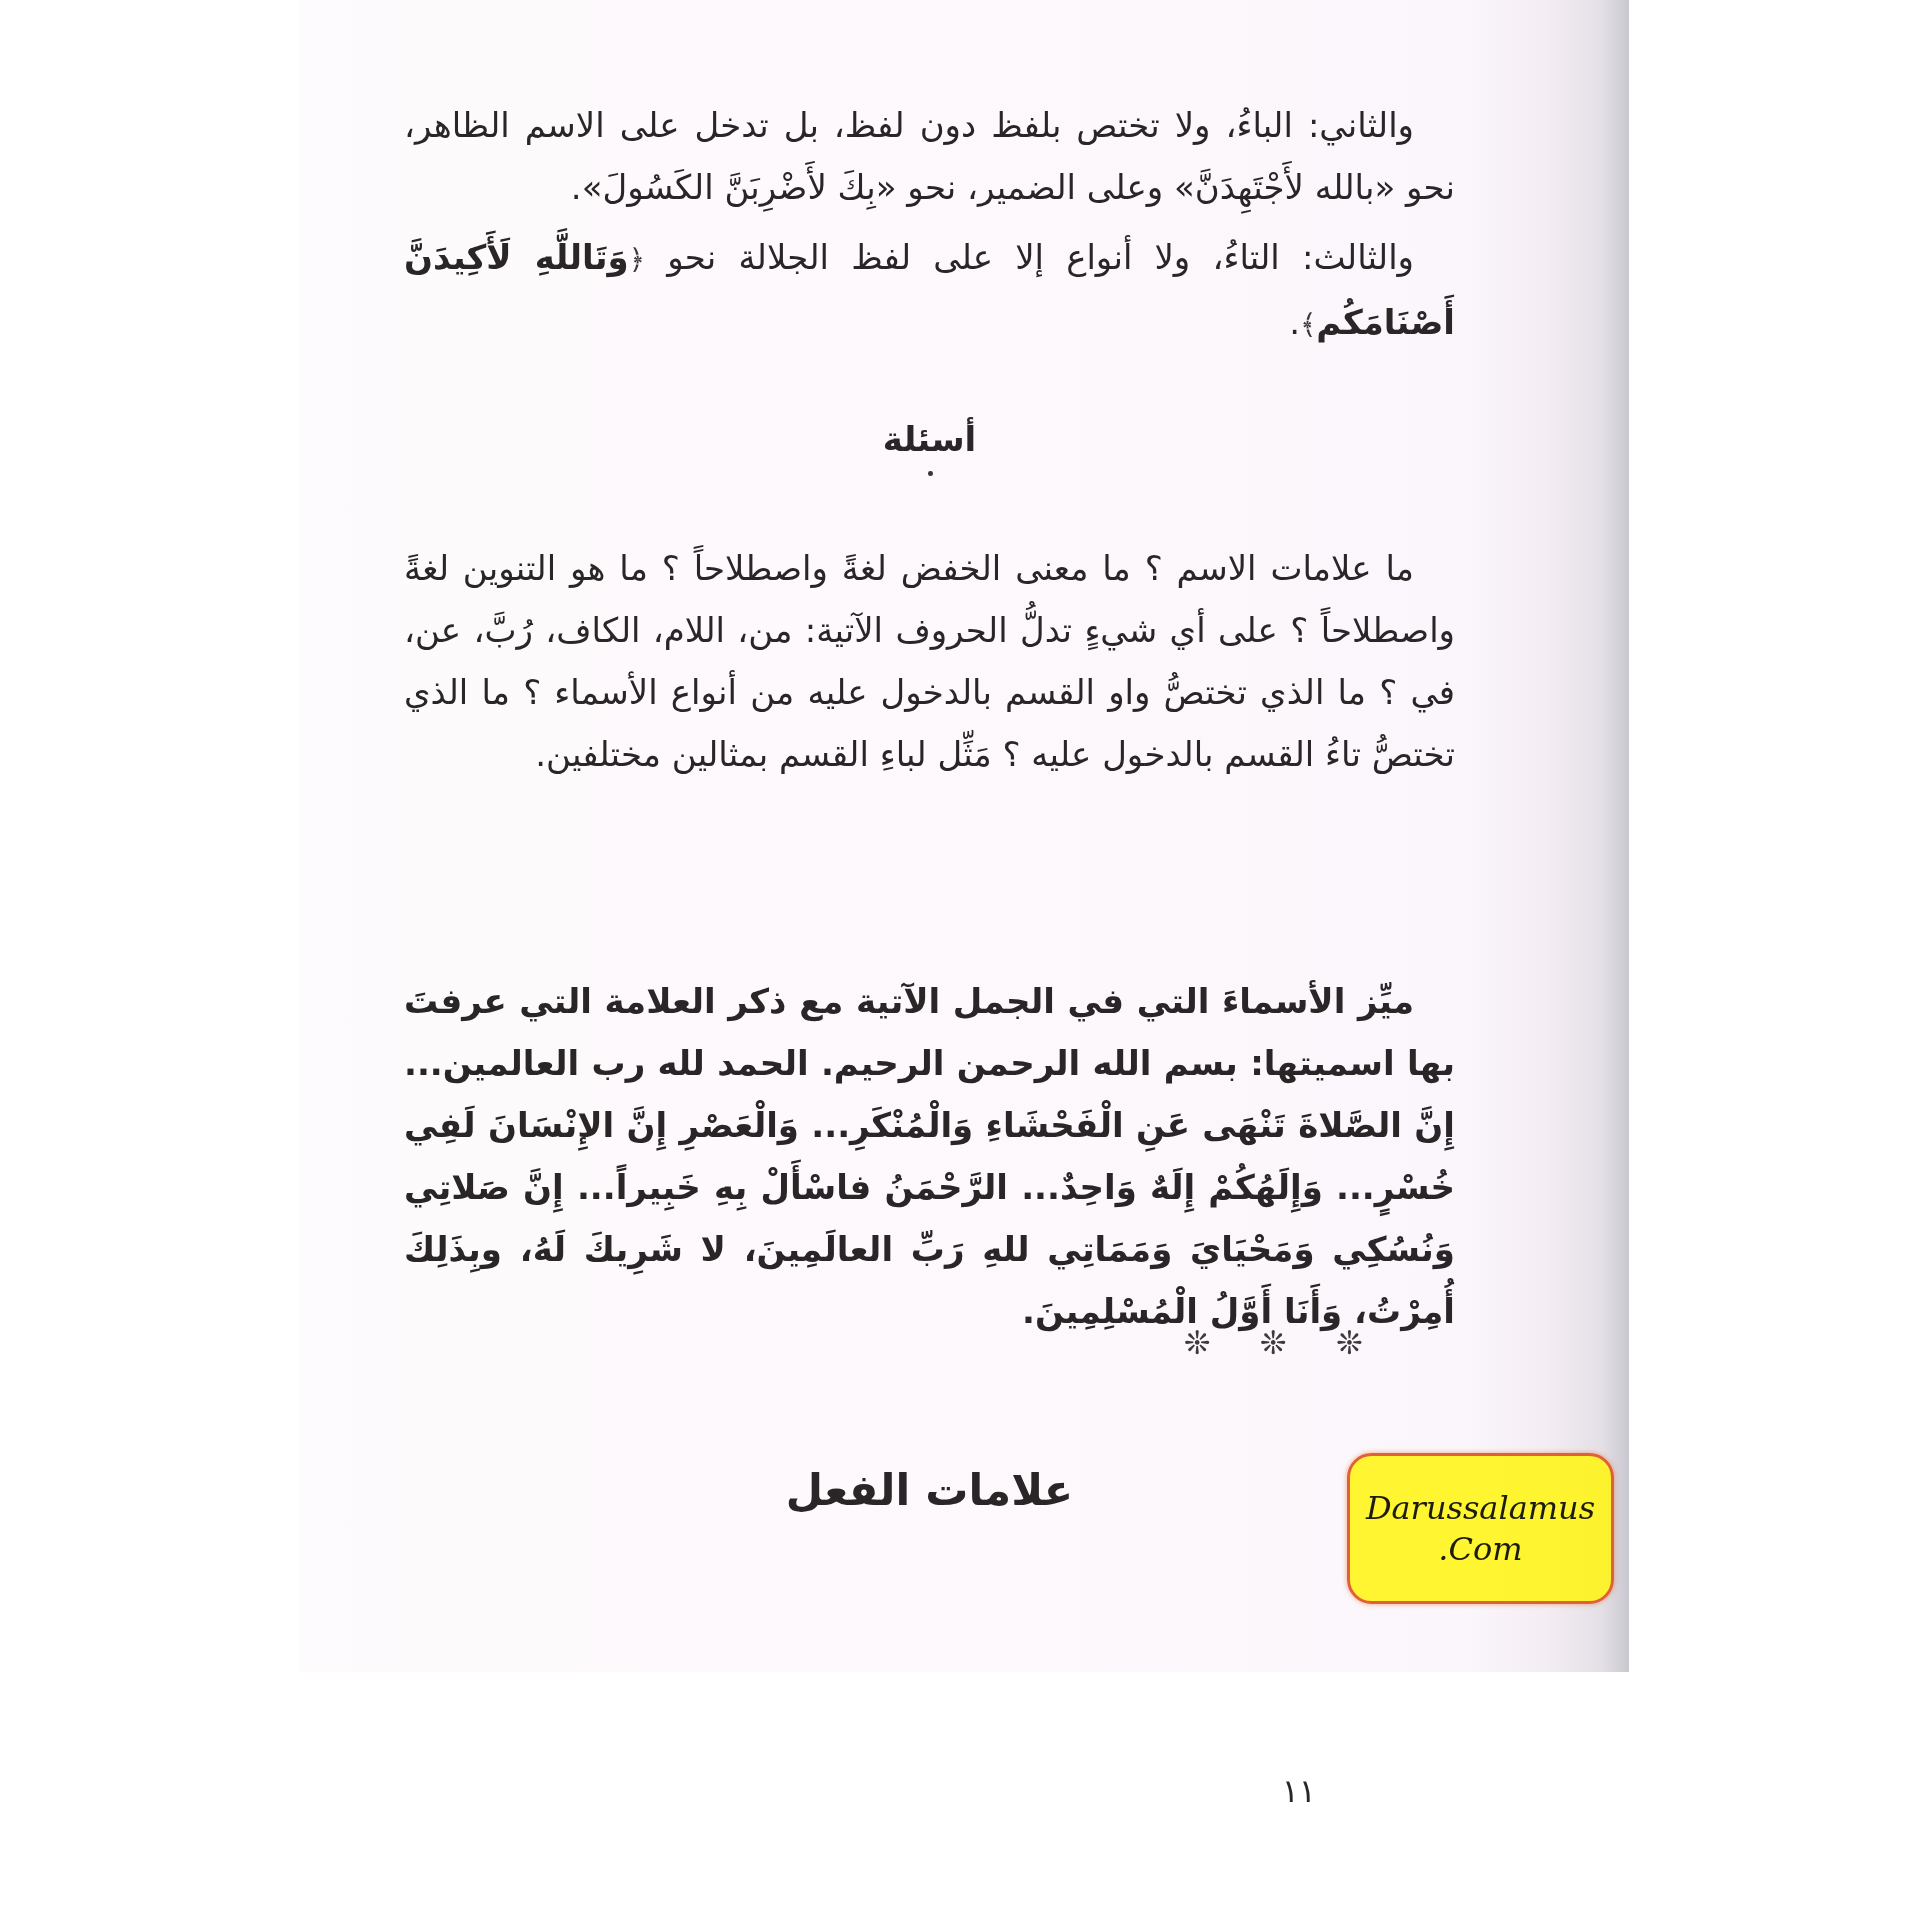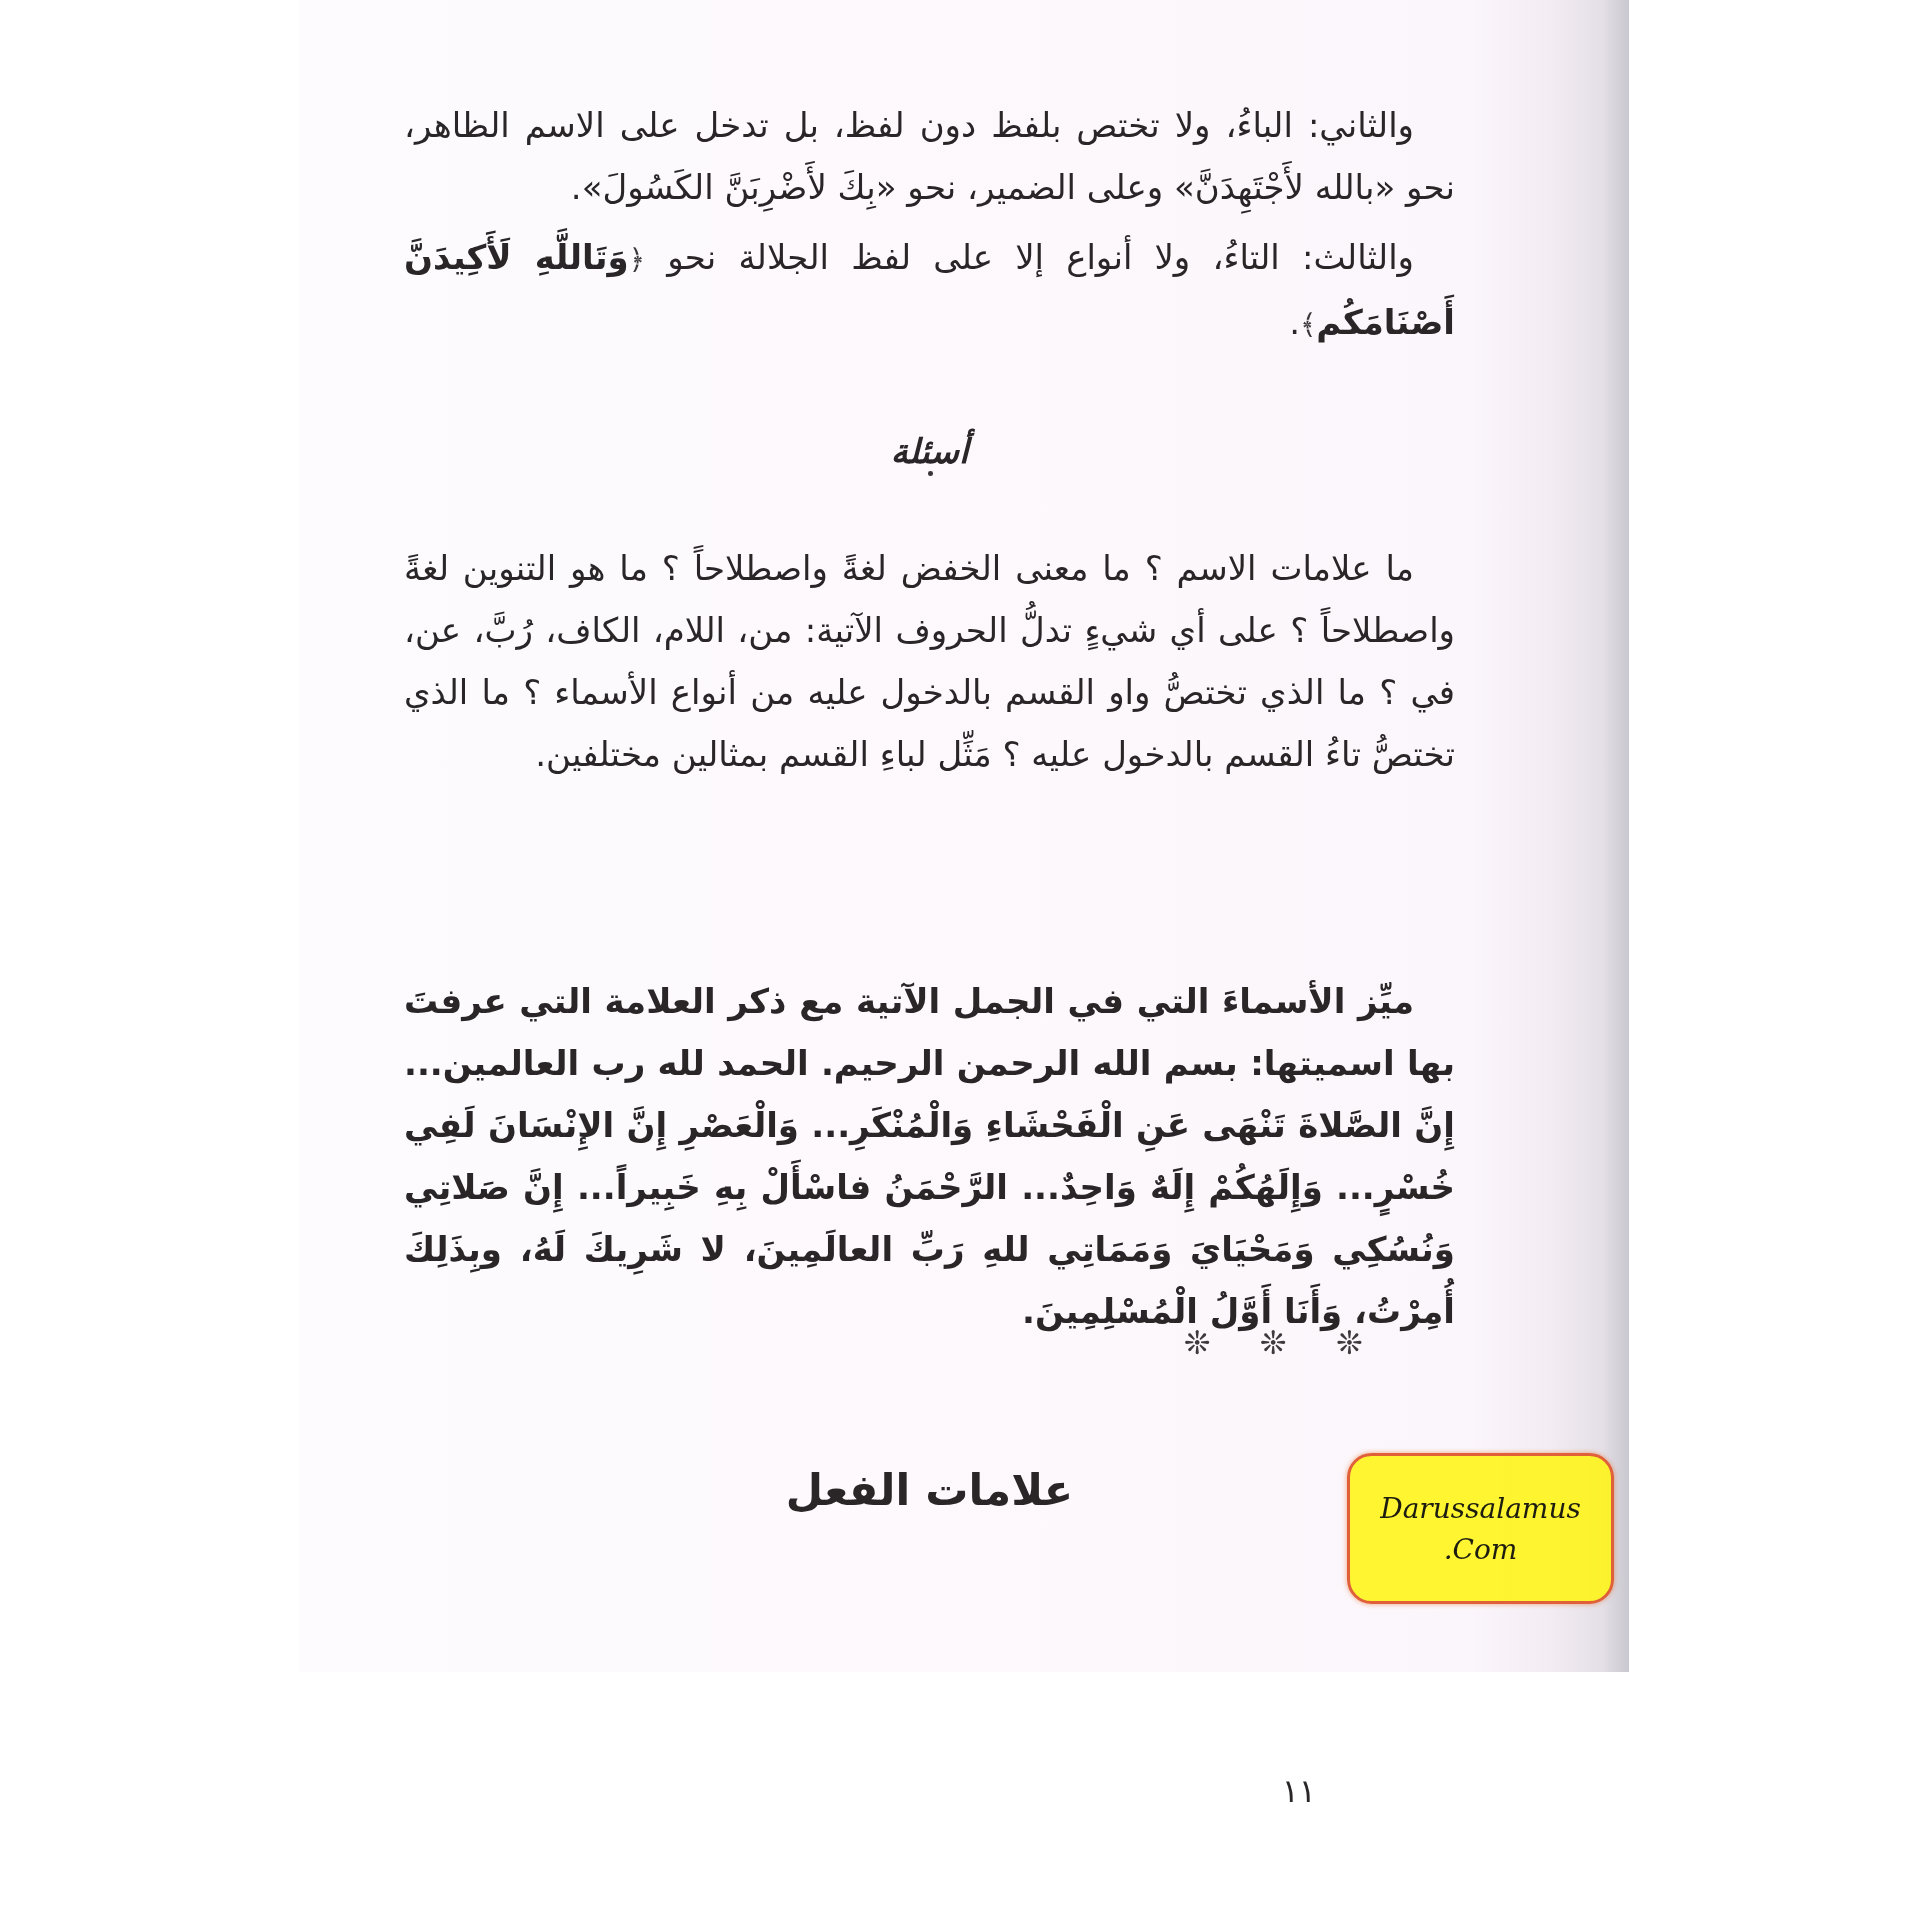--- a/index.html
+++ b/index.html
@@ -102,35 +102,35 @@
       border-radius: 24.5px;
       background: rgba(255, 245, 20, 0.88);
       box-shadow: 0 0 5.6px rgba(230, 110, 40, 0.6);
       display: flex;
       flex-direction: column;
       align-items: center;
       justify-content: center;
       font-family: "DejaVu Serif", serif;
       font-style: italic;
       color: #1c1c10;
-      font-size: 28px;
+      font-size: 32px;
       line-height: 41px;
     }
   </style>
 </head>
 <body>
 
 <div class="page">
 
   <div class="text" style="top:94px;">
     <p class="para">والثاني: الباءُ، ولا تختص بلفظ دون لفظ، بل تدخل على الاسم الظاهر، نحو «بالله لأَجْتَهِدَنَّ» وعلى الضمير، نحو «بِكَ لأَضْرِبَنَّ الكَسُولَ».</p>
     <p class="para" style="margin-top:7.5px;"><span>والثالث: التاءُ، ولا أنواع إلا على لفظ الجلالة نحو</span> <span class="orn">﴿</span><span class="bold">وَتَاللَّهِ لَأَكِيدَنَّ أَصْنَامَكُم</span><span class="orn">﴾</span><span>.</span></p>
   </div>
 
-  <div class="heading" style="top:431px;font-style:italic;">أسئلة</div>
+  <div class="heading" style="top:419px;">أسئلة</div>
   <div class="dot"></div>
   <div class="text" style="top:537px;">
     <p class="para">ما علامات الاسم ؟ ما معنى الخفض لغةً واصطلاحاً ؟ ما هو التنوين لغةً واصطلاحاً ؟ على أي شيءٍ تدلُّ الحروف الآتية: من، اللام، الكاف، رُبَّ، عن، في ؟ ما الذي تختصُّ واو القسم بالدخول عليه من أنواع الأسماء ؟ ما الذي تختصُّ تاءُ القسم بالدخول عليه ؟ مَثِّل لباءِ القسم بمثالين مختلفين.</p>
   </div>
 
   <div class="text" style="top:970px;font-weight:bold;">
     <p class="para">ميِّز الأسماءَ التي في الجمل الآتية مع ذكر العلامة التي عرفتَ بها اسميتها: بسم الله الرحمن الرحيم. الحمد لله رب العالمين... إِنَّ الصَّلاةَ تَنْهَى عَنِ الْفَحْشَاءِ وَالْمُنْكَرِ... وَالْعَصْرِ إِنَّ الإِنْسَانَ لَفِي خُسْرٍ... وَإِلَهُكُمْ إِلَهٌ وَاحِدٌ... الرَّحْمَنُ فاسْأَلْ بِهِ خَبِيراً... إِنَّ صَلاتِي وَنُسُكِي وَمَحْيَايَ وَمَمَاتِي للهِ رَبِّ العالَمِينَ، لا شَرِيكَ لَهُ، وبِذَلِكَ أُمِرْتُ، وَأَنَا أَوَّلُ الْمُسْلِمِينَ.</p>
   </div>
 
   <div class="stars">

